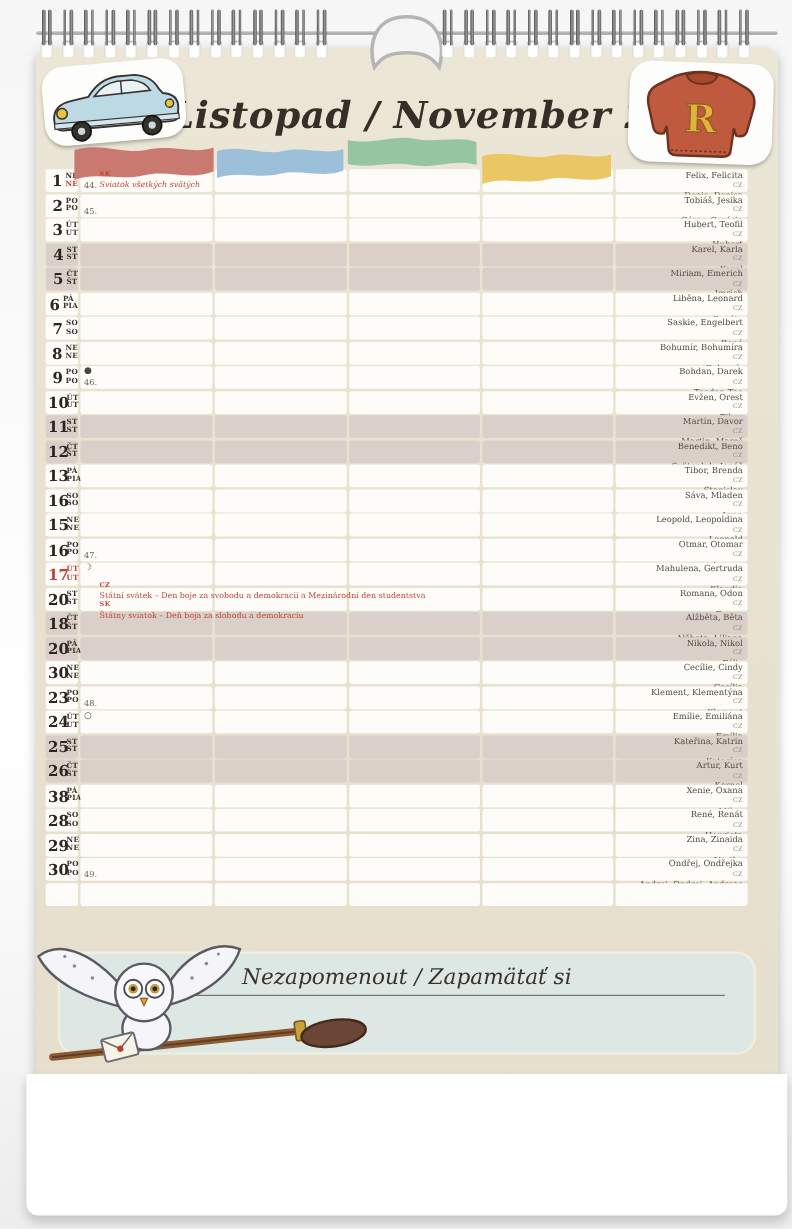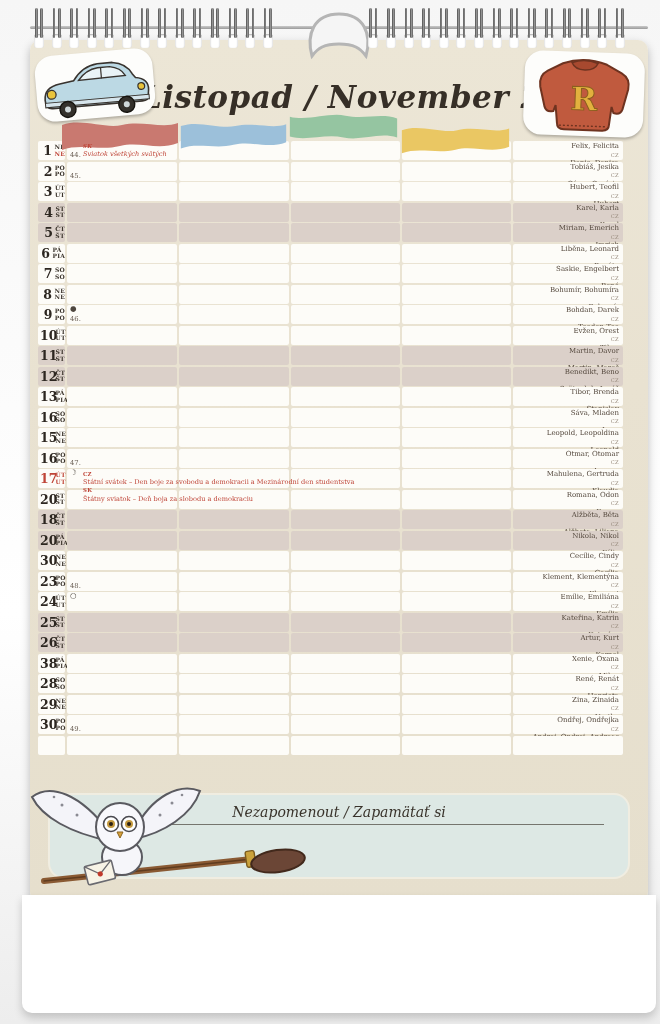--- a/index.html
+++ b/index.html
@@ -52,31 +52,31 @@
   .c1{width:110px;} .c2{width:110px;} .c3{width:109px;} .c4{width:109px;}
   .namecell{width:110px;margin-right:0;text-align:right;padding:1px 4px 0 0;box-sizing:border-box;
     font-size:7px;line-height:8.5px;color:#55493e;}
   .dnum{font-size:12.5px;font-weight:bold;color:#2c2620;width:13px;text-align:right;}
   .dabbr{display:flex;flex-direction:column;margin-left:2.5px;font-size:6px;line-height:6.5px;
     font-weight:bold;color:#3a332b;letter-spacing:.2px;}
   .red{color:var(--holiday) !important;}
   .tag{font-size:5.2px;color:#971f17;color:#988b7d;margin-left:2px;letter-spacing:.3px;}
   .moon{position:absolute;left:3px;top:0px;font-size:7.5px;line-height:8px;color:#4d463e;}
   .week{position:absolute;left:3px;bottom:1px;font-size:6.8px;color:#6c6156;}
-  .notes-holiday{position:absolute;left:16px;top:1px;z-index:3;font-size:6.6px;line-height:8.2px;
+  .notes-holiday{position:absolute;left:16px;top:15px;z-index:3;font-size:6.6px;line-height:8.2px;
     color:var(--holiday);white-space:nowrap;}
   .notes-holiday.bottom{top:auto;bottom:1.5px;font-style:italic;}
   .notes-holiday .htag{font-size:5.4px;font-weight:bold;margin-right:3px;letter-spacing:.3px;}
   
   .notes-panel{
     position:absolute;left:18px;top:753px;width:582px;height:86px;z-index:2;
     background:#dde8e4;border:2px solid #f0ede1;border-radius:16px;box-sizing:border-box;
   }
   .notes-title{
-    margin:9px 24px 0 24px;text-align:center;font-style:italic;font-size:14px;color:#39332b;
+    margin:9px 24px 0 24px;text-align:center;font-style:italic;font-size:18px;color:#39332b;
     border-bottom:1px solid #75756e;padding-bottom:4px;white-space:nowrap;
   }
   .owl-wrap{position:absolute;left:-8px;top:735px;width:300px;height:120px;z-index:4;}
 </style>
 </head>
 <body>
 
 <div class="binding">
   <div class="rail"></div>
   <svg class="hook" viewBox="0 0 74 56">

